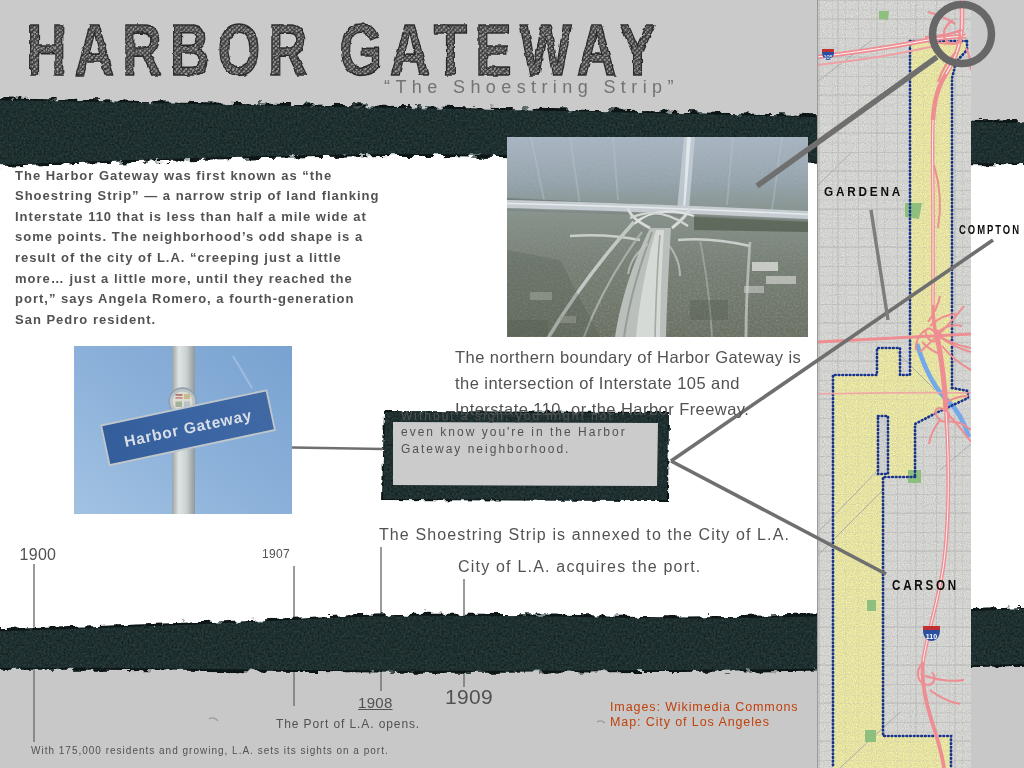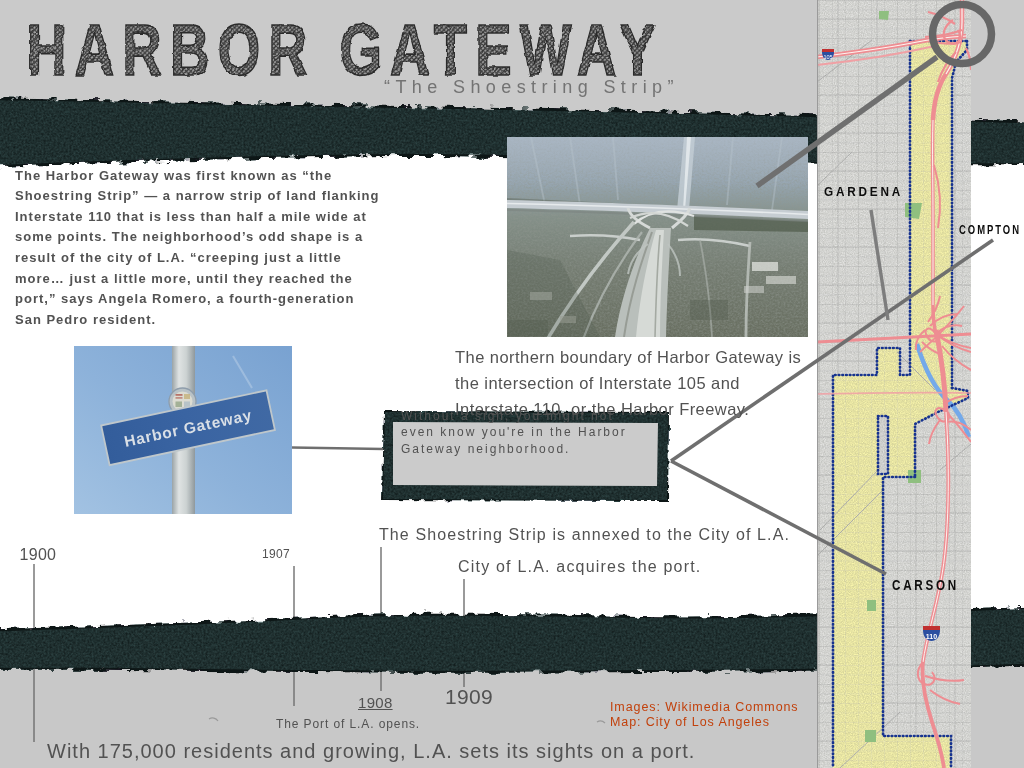--- a/index.html
+++ b/index.html
@@ -388,15 +388,15 @@
 <div class="abs t" style="left:19.5px;top:545.7px;font-size:16px;line-height:17px;letter-spacing:0.3px;">1900</div>
 
 <div class="abs t" style="left:262px;top:545.7px;font-size:12px;line-height:17px;letter-spacing:0.3px;">1907</div>
 
 <div class="abs t" style="left:358px;top:693.7px;font-size:15px;line-height:17px;letter-spacing:0.3px;text-decoration:underline;">1908</div>
 
 <div class="abs t" style="left:445px;top:688px;font-size:21px;line-height:17px;letter-spacing:0.3px;">1909</div>
 
 <div class="abs t" style="left:276px;top:714.5px;font-size:12px;line-height:18px;letter-spacing:0.9px;">The Port of L.A. opens.</div>
 
-<div class="abs t" style="left:47px;top:741.5px;font-size:20px;line-height:18px;letter-spacing:1.0px;">With 175,000 residents and growing, L.A. sets its sights on a port.</div>
+<div class="abs t" style="left:31px;top:741.5px;font-size:10px;line-height:18px;letter-spacing:1.0px;">With 175,000 residents and growing, L.A. sets its sights on a port.</div>
 
 <div class="abs" style="left:610px;top:699.5px;font-size:12.5px;line-height:15.5px;letter-spacing:0.9px;color:#c2410c;">Images: Wikimedia Commons<br>Map: City of Los Angeles</div>
 
 </body></html>

